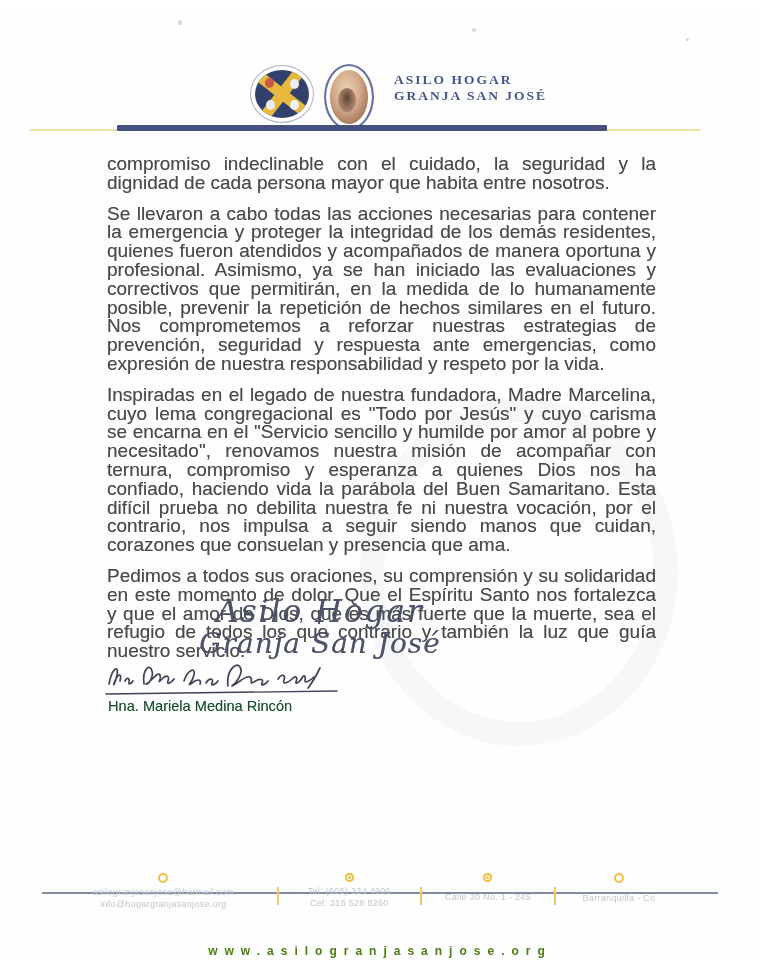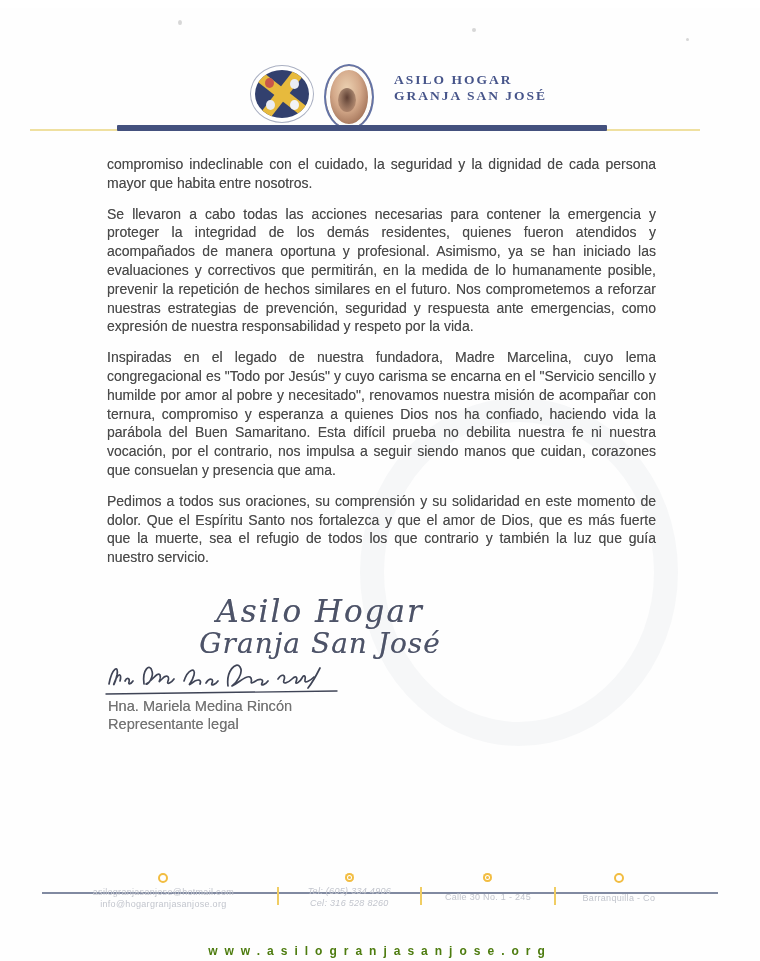--- a/index.html
+++ b/index.html
@@ -39,51 +39,51 @@
   .rule-navy{position:absolute;left:117px;top:117px;width:490px;height:6px;background:#44517e;border-radius:1px;}
   
   .watermark{
     position:absolute;left:360px;top:390px;width:270px;height:300px;border-radius:50%;
     border:24px solid rgba(205,211,219,0.16);
   }
   .speck{position:absolute;background:#b6b6b6;border-radius:50%;opacity:.55;}
   
   .letter-body{
     position:absolute;left:107px;top:147px;width:549px;
-    font-size:14px;line-height:18.8px;color:#4a4a4a;text-align:justify;
+    font-size:19px;line-height:18.8px;color:#4a4a4a;text-align:justify;
     text-shadow:0 0 0.5px rgba(74,74,74,0.55);
   }
   .letter-body p{margin:0 0 12px;}
   .letter-body p.closing{text-align:left;}
   
   .script-sig{
     position:absolute;left:140px;top:586px;width:360px;text-align:center;
     font-family:"DejaVu Serif",serif;font-style:italic;color:#4d5368;
     text-shadow:0 0 0.5px rgba(77,83,104,0.5);
   }
   .script-sig .l1{font-size:31px;line-height:34px;letter-spacing:2px;}
   .script-sig .l2{font-size:28px;line-height:31px;letter-spacing:1px;}
   .hand-sig{position:absolute;left:104px;top:649px;}
   .signer{
-    position:absolute;left:108px;top:689px;font-size:14.6px;line-height:18px;color:#737373;
+    position:absolute;left:108px;top:689px;font-size:14.6px;line-height:18px;color:#14532d;
     text-shadow:0 0 0.5px rgba(64,64,64,0.55);
   }
   
   .footer-rule{position:absolute;left:42px;top:884px;width:676px;height:2px;background:#6b7591;opacity:.85;}
   .footer-cols{
     position:absolute;left:60px;top:865px;width:612px;display:flex;align-items:flex-start;
   }
   .fcol{display:flex;flex-direction:column;align-items:center;}
   .fcol .dot{width:9px;height:9px;border-radius:50%;margin-bottom:4px;}
   .dot.ring{border:2.5px solid #f2bd42;background:#fff;width:6px;height:6px;}
   .dot.fill{background:#f2bd42;box-shadow:inset 0 0 0 2px #f2bd42, inset 0 0 0 3px #fff;}
   .fcol .ftext{font-size:9px;line-height:11.5px;color:#c2c5cd;text-align:center;letter-spacing:.3px;}
   .fcol.single .ftext{margin-top:6px;}
   .fsep{width:2px;height:18px;background:#f0cd63;margin:14px 10px 0;}
-  .c1{width:218px;} .c2{width:128px;font-style:italic;} .c3{width:118px;} .c4{width:112px;}
+  .c1{width:218px;} .c2{width:128px;} .c3{width:118px;} .c4{width:112px;}
   .website{
     position:absolute;left:0;top:936px;width:760px;text-align:center;
     font-size:12px;color:#4d7c0f;letter-spacing:7px;font-weight:bold;
   }
   .bottom-gold{position:absolute;left:30px;top:953px;width:670px;height:2.5px;background:#e9c93f;}
 </style>
 </head>
 <body>
 
 <div class="page">
@@ -133,21 +133,20 @@
         <path d="M124 29 C122 14 132 4 136 10 C140 16 132 26 128 29 C136 25 142 18 146 20 C150 23 144 28 150 25 C156 21 160 22 158 26 C156 30 162 27 164 24"></path>
         <path d="M174 22 C178 16 182 18 180 23 C178 28 184 26 188 22 C192 18 194 20 192 25 C191 28 196 25 198 21 C200 17 202 19 201 23 C200 27 206 24 210 20"></path>
         <path d="M216 11 C212 19 208 26 204 31"></path>
         <path d="M2 37 L233 34" stroke-width="1.4"></path>
       </g>
     </svg>
   </div>
 
   <div class="signer">
     <div>Hna. Mariela Medina Rincón</div>
-    <div>Representante legal</div>
   </div>
 
   <div class="footer-rule"></div>
   <div class="footer-cols">
     <div class="fcol c1">
       <div class="dot ring"></div>
       <div class="ftext">asilogranjasanjose@hotmail.com</div>
       <div class="ftext">info@hogargranjasanjose.org</div>
     </div>
     <div class="fsep"></div>

